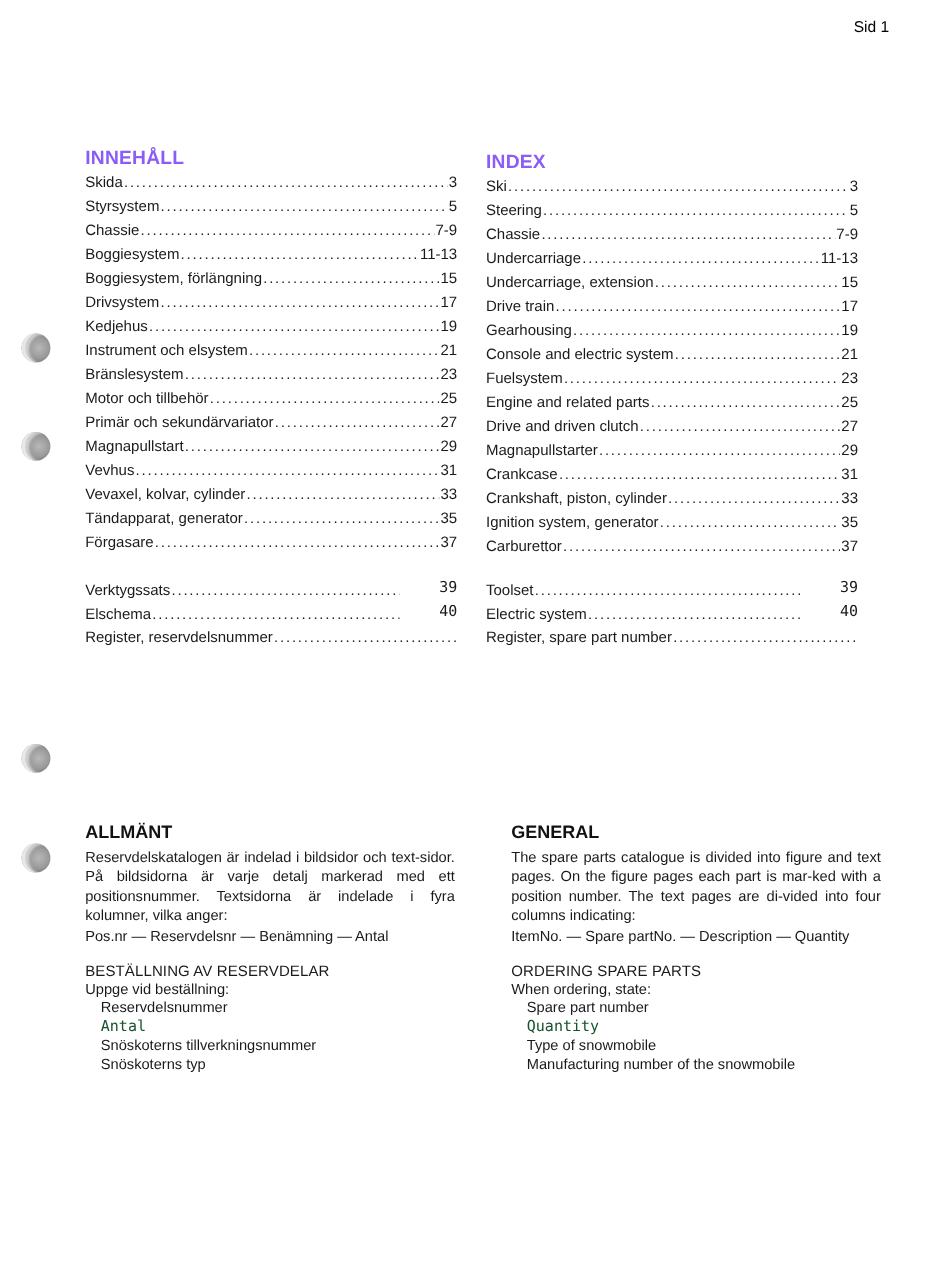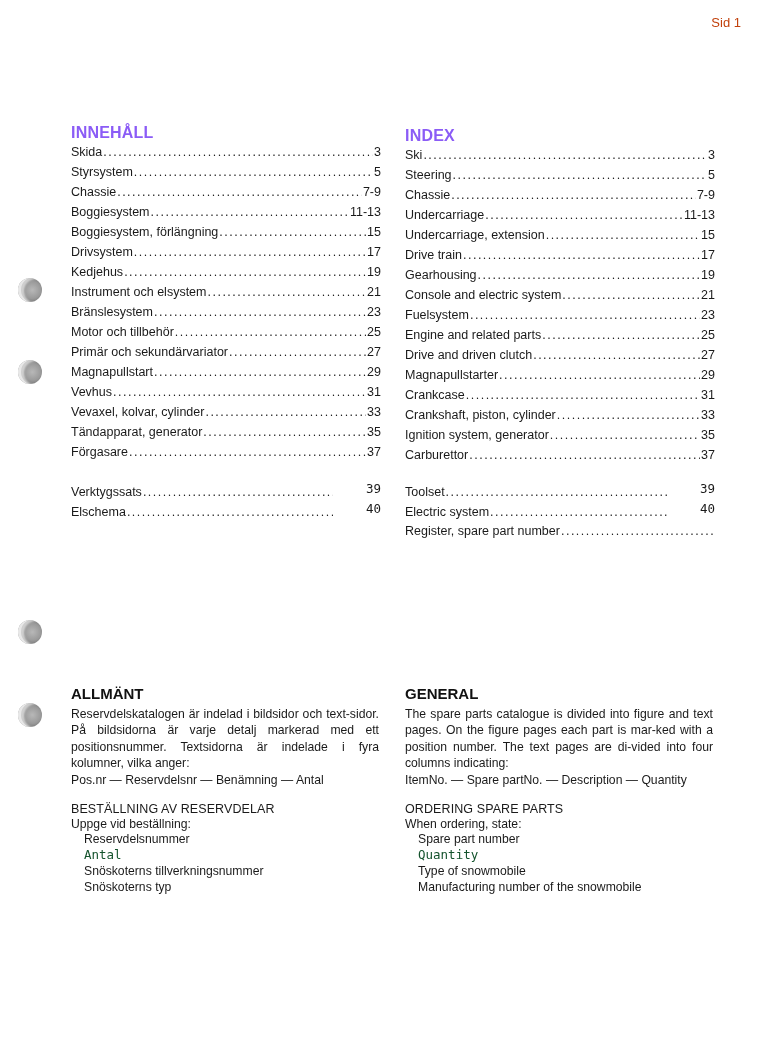--- a/index.html
+++ b/index.html
@@ -2,21 +2,21 @@
 <html><head>
 <meta charset="utf-8">
 <style>
   html, body { margin: 0; padding: 0; background: #ffffff; }
   body {
     width: 775px; height: 1062px; position: relative; overflow: hidden;
     font-family: "Liberation Sans", sans-serif; color: #1a1a1a;
   }
   .page-num {
     position: absolute; top: 15px; right: 34px;
-    font-size: 13px; color: #c2410c;
+    font-size: 13px; color: #000000;
   }
   .hole {
     position: absolute; left: 18px; width: 24px; height: 24px; border-radius: 50%;
     background: radial-gradient(circle at 60% 50%, #b8b8b8 0%, #9a9a9a 45%, #6e6e6e 75%, #4a4a4a 100%);
     box-shadow: inset 4px 0 0 -1px #e8e8e8, inset 6px 1px 2px rgba(255,255,255,0.6);
   }
   .col { position: absolute; width: 310px; }
   .col-left { left: 71px; }
   .col-right { left: 405px; }
   .toc-title {
@@ -155,20 +155,25 @@
   <ul class="toc-list">
       <li class="toc-item">
         <span class="label">Verktygssats</span>
         <span class="dots"></span>
         <span class="page mono">39</span>
       </li>
       <li class="toc-item">
         <span class="label">Elschema</span>
         <span class="dots"></span>
         <span class="page mono">40</span>
+      </li>
+      <li class="toc-item">
+        <span class="label">Register,  reservdelsnummer</span>
+        <span class="dots"></span>
+        <span class="page"></span>
       </li>
     </ul>
 </section>
 
 <section class="col col-right" style="top:127px;">
   <h2 class="toc-title">INDEX</h2>
   <ul class="toc-list">
       <li class="toc-item">
         <span class="label">Ski</span>
         <span class="dots"></span>
@@ -280,21 +285,21 @@
   <p class="order-head">BESTÄLLNING AV RESERVDELAR</p>
   <p class="order-intro">Uppge vid beställning:</p>
   <ul class="order-list">
     <li>Reservdelsnummer</li>
     <li class="mono">Antal</li>
     <li>Snöskoterns tillverkningsnummer</li>
     <li>Snöskoterns typ</li>
   </ul>
 </section>
 
-<section class="col col-right" style="top:685px; width:308px;">
+<section class="col col-right" style="top:685px; width:308px;margin-left:21px;">
   <h2 class="section-title">GENERAL</h2>
   <p class="para">
     <span>The spare parts catalogue is divided into figure and text pages. On the figure pages each part is mar-ked with a position number. The text pages are di-vided into four columns indicating:</span>
     <span class="last">ItemNo. — Spare partNo. — Description — Quantity</span>
   </p>
   <p class="order-head">ORDERING SPARE PARTS</p>
   <p class="order-intro">When ordering, state:</p>
   <ul class="order-list">
     <li>Spare part number</li>
     <li class="mono">Quantity</li>

